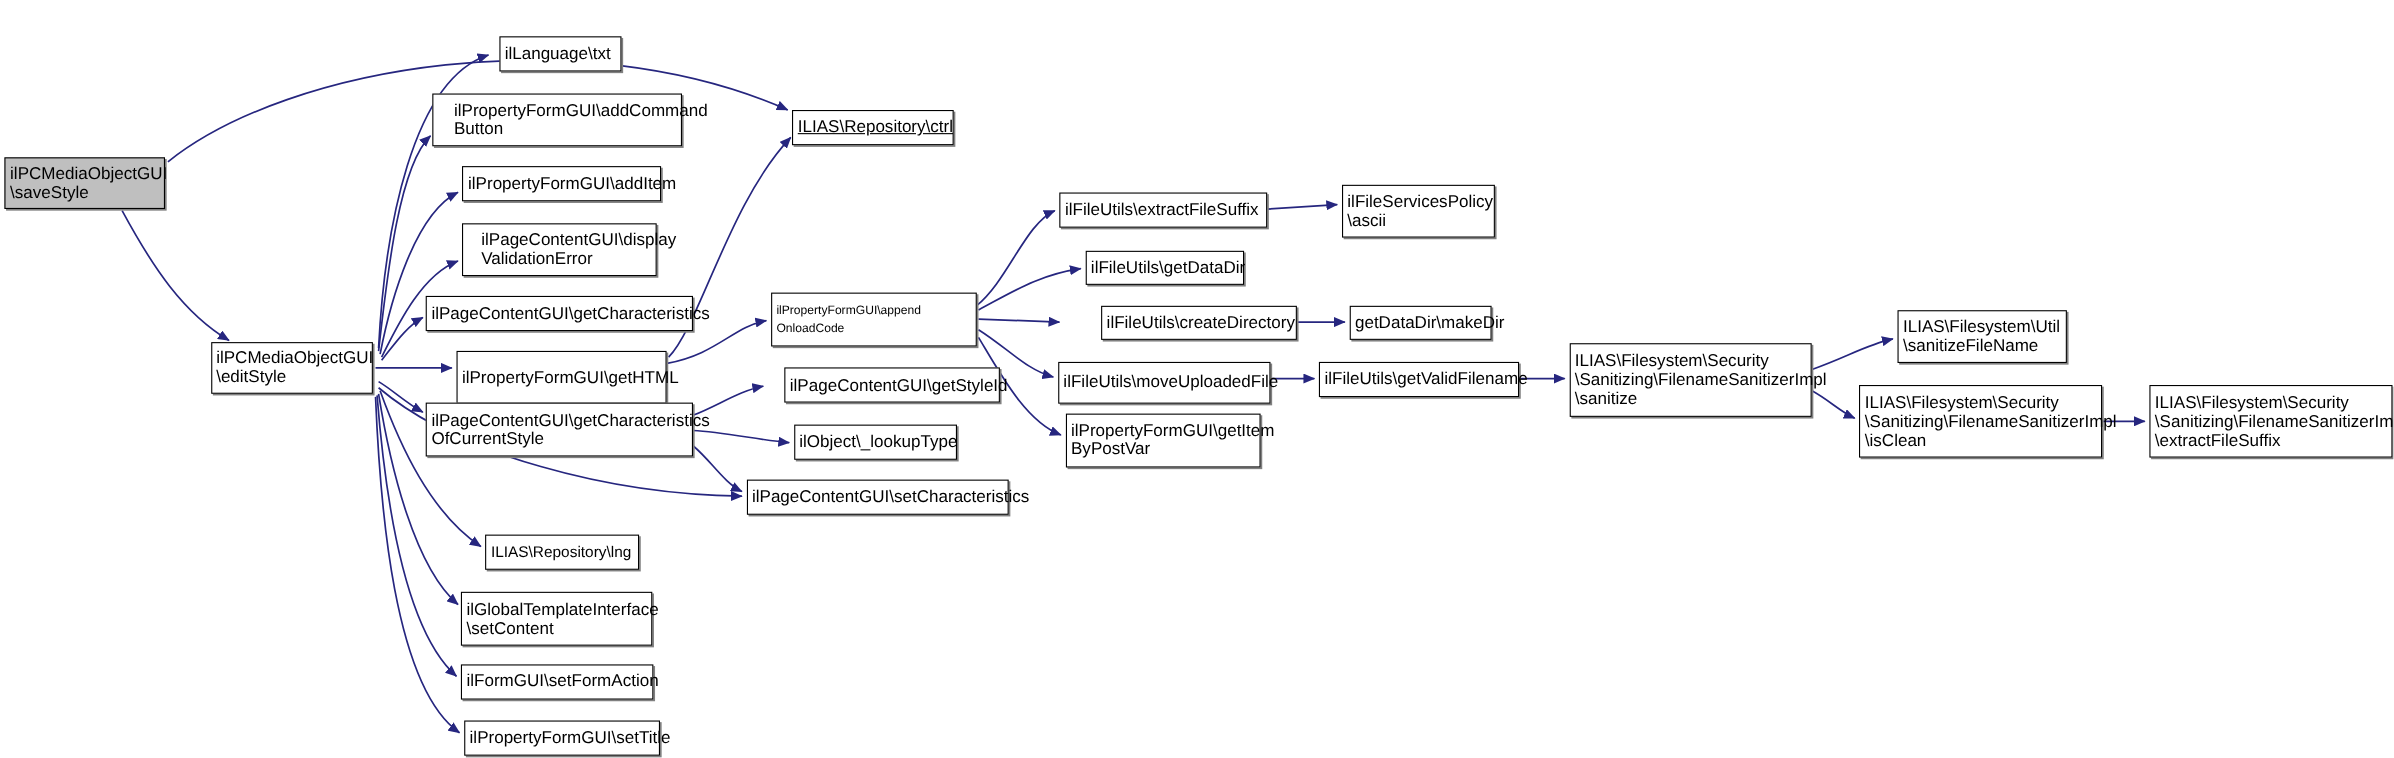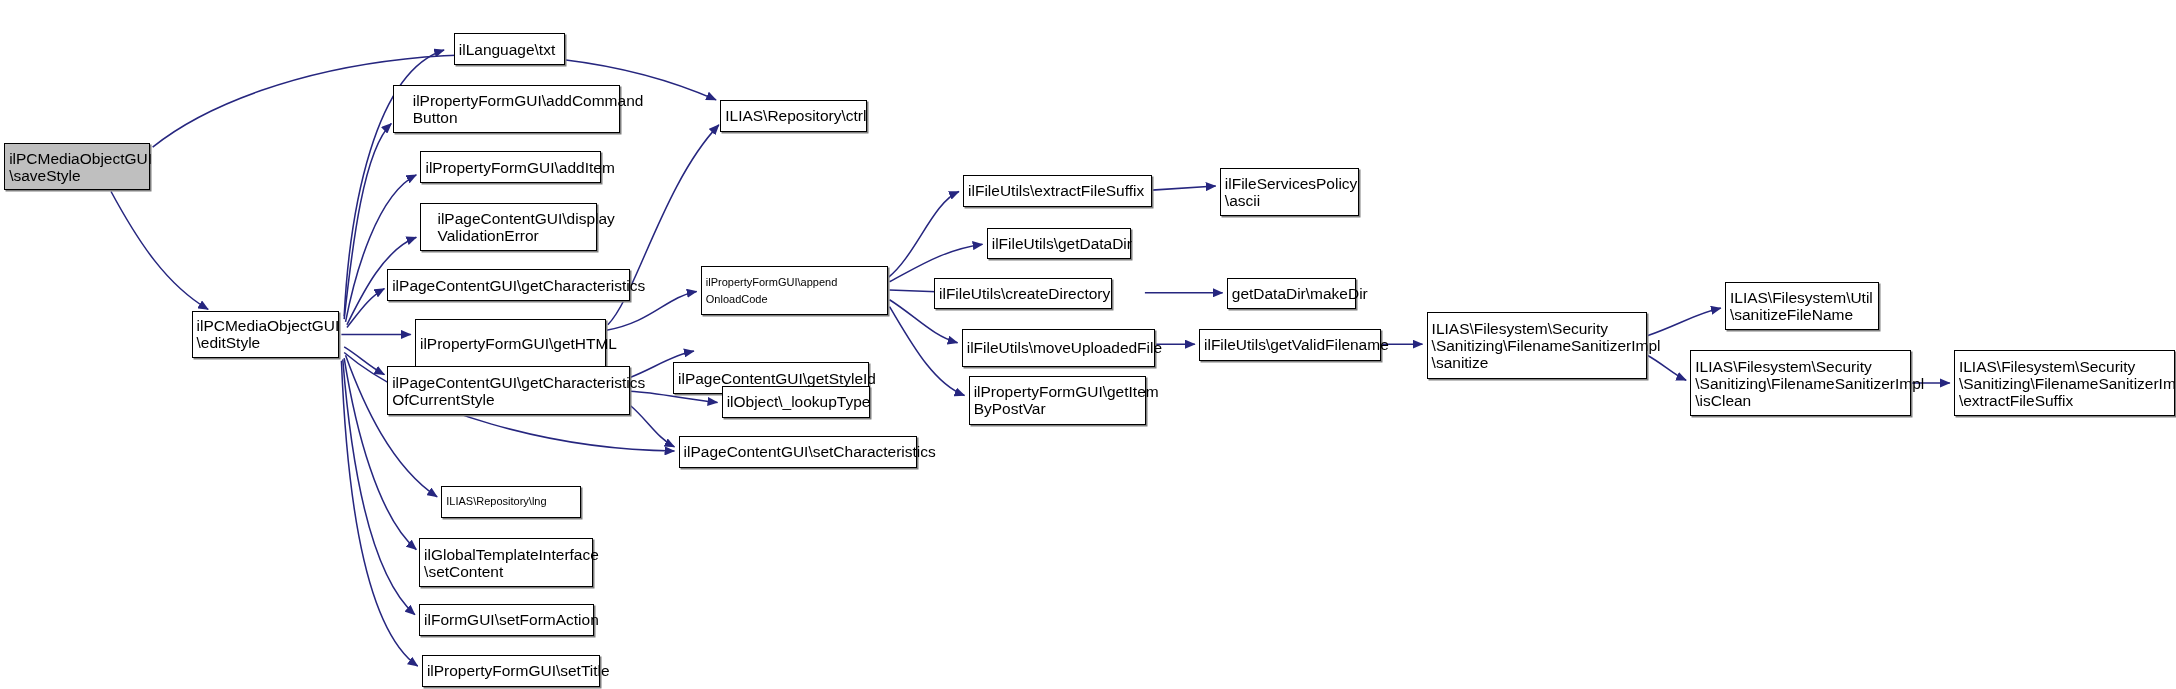--- a/index.html
+++ b/index.html
@@ -102,34 +102,34 @@
       <div class="node" style="left: 453.796px; top: 33.3061px; width: 111.02px; height: 31.9184px; font-size: 15.4973px;"><span>ilLanguage\txt</span></div>
       <div class="node" style="left: 392.735px; top: 84.6531px; width: 227.592px; height: 48.5714px; font-size: 15.4973px; padding-left: 19px;"><span>ilPropertyFormGUI\addCommand
 Button</span></div>
       <div class="node" style="left: 420.49px; top: 151.265px; width: 180.408px; height: 31.9184px; font-size: 15.4973px;"><span>ilPropertyFormGUI\addItem</span></div>
       <div class="node" style="left: 420.49px; top: 202.612px; width: 176.245px; height: 48.5714px; font-size: 15.4973px; padding-left: 16px;"><span>ilPageContentGUI\display
 ValidationError</span></div>
       <div class="node" style="left: 387.184px; top: 269.224px; width: 242.857px; height: 31.9184px; font-size: 15.4973px;"><span>ilPageContentGUI\getCharacteristics</span></div>
       <div class="node" style="left: 414.939px; top: 319.184px; width: 191.51px; height: 48px; font-size: 15.4973px;"><span>ilPropertyFormGUI\getHTML</span></div>
       <div class="node" style="left: 387.184px; top: 366.367px; width: 242.857px; height: 48.5714px; font-size: 15.4973px;"><span>ilPageContentGUI\getCharacteristics
 OfCurrentStyle</span></div>
-      <div class="node" style="left: 441.306px; top: 485.714px; width: 140.163px; height: 31.9184px; font-size: 11px;"><span>ILIAS\Repository\lng</span></div>
+      <div class="node" style="left: 441.306px; top: 485.714px; width: 140.163px; height: 31.9184px; font-size: 14px;"><span>ILIAS\Repository\lng</span></div>
       <div class="node" style="left: 419.102px; top: 538.449px; width: 173.469px; height: 48.5714px; font-size: 15.4973px;"><span>ilGlobalTemplateInterface
 \setContent</span></div>
       <div class="node" style="left: 419.102px; top: 603.673px; width: 174.857px; height: 31.9184px; font-size: 15.4973px;"><span>ilFormGUI\setFormAction</span></div>
       <div class="node" style="left: 421.878px; top: 655.02px; width: 177.633px; height: 31.9184px; font-size: 15.4973px;"><span>ilPropertyFormGUI\setTitle</span></div>
-      <div class="node" style="left: 720.245px; top: 99.9184px; width: 147.102px; height: 31.9184px; font-size: 15.4973px;"><span>ILIAS\Repository\ctrl</span></div>
+      <div class="node" style="left: 720.245px; top: 99.9184px; width: 147.102px; height: 31.9184px; font-size: 15.4973px; text-decoration: underline;"><span>ILIAS\Repository\ctrl</span></div>
       <div class="node" style="left: 700.816px; top: 266.449px; width: 187.347px; height: 48.5714px; font-size: 11px;"><span>ilPropertyFormGUI\append
 OnloadCode</span></div>
-      <div class="node" style="left: 673px; top: 334.449px; width: 195.673px; height: 31.9184px; font-size: 15.4973px; margin-top: 28px;"><span>ilPageContentGUI\getStyleId</span></div>
+      <div class="node" style="left: 713px; top: 334.449px; width: 195.673px; height: 31.9184px; font-size: 15.4973px;"><span>ilPageContentGUI\getStyleId</span></div>
       <div class="node" style="left: 721.633px; top: 385.796px; width: 148.49px; height: 31.9184px; font-size: 15.4973px;"><span>ilObject\_lookupType</span></div>
       <div class="node" style="left: 678.612px; top: 435.755px; width: 238.694px; height: 31.9184px; font-size: 15.4973px;"><span>ilPageContentGUI\setCharacteristics</span></div>
       <div class="node" style="left: 963.102px; top: 174.857px; width: 188.735px; height: 31.9184px; font-size: 15.4973px;"><span>ilFileUtils\extractFileSuffix</span></div>
       <div class="node" style="left: 986.694px; top: 227.592px; width: 144.327px; height: 31.9184px; font-size: 15.4973px;"><span>ilFileUtils\getDataDir</span></div>
-      <div class="node" style="left: 934px; top: 277.551px; width: 177.633px; height: 31.9184px; font-size: 15.4973px;"><span>ilFileUtils\createDirectory</span></div>
+      <div class="node" style="left: 1001px; top: 277.551px; width: 177.633px; height: 31.9184px; font-size: 15.4973px;"><span>ilFileUtils\createDirectory</span></div>
       <div class="node" style="left: 961.714px; top: 328.898px; width: 192.898px; height: 38px; font-size: 15.4973px;"><span>ilFileUtils\moveUploadedFile</span></div>
       <div class="node" style="left: 968.653px; top: 376.082px; width: 177.633px; height: 48.5714px; font-size: 15.4973px;"><span>ilPropertyFormGUI\getItem
 ByPostVar</span></div>
       <div class="node" style="left: 1219.84px; top: 167.918px; width: 138.776px; height: 48.5714px; font-size: 15.4973px;"><span>ilFileServicesPolicy
 \ascii</span></div>
       <div class="node" style="left: 1226.78px; top: 277.551px; width: 129.061px; height: 31.9184px; font-size: 15.4973px;"><span>getDataDir\makeDir</span></div>
       <div class="node" style="left: 1199.02px; top: 328.898px; width: 181.796px; height: 31.9184px; font-size: 15.4973px;"><span>ilFileUtils\getValidFilename</span></div>
       <div class="node" style="left: 1426.61px; top: 312.245px; width: 220.653px; height: 66.6122px; font-size: 15.4973px;"><span>ILIAS\Filesystem\Security
 \Sanitizing\FilenameSanitizerImpl
 \sanitize</span></div>

